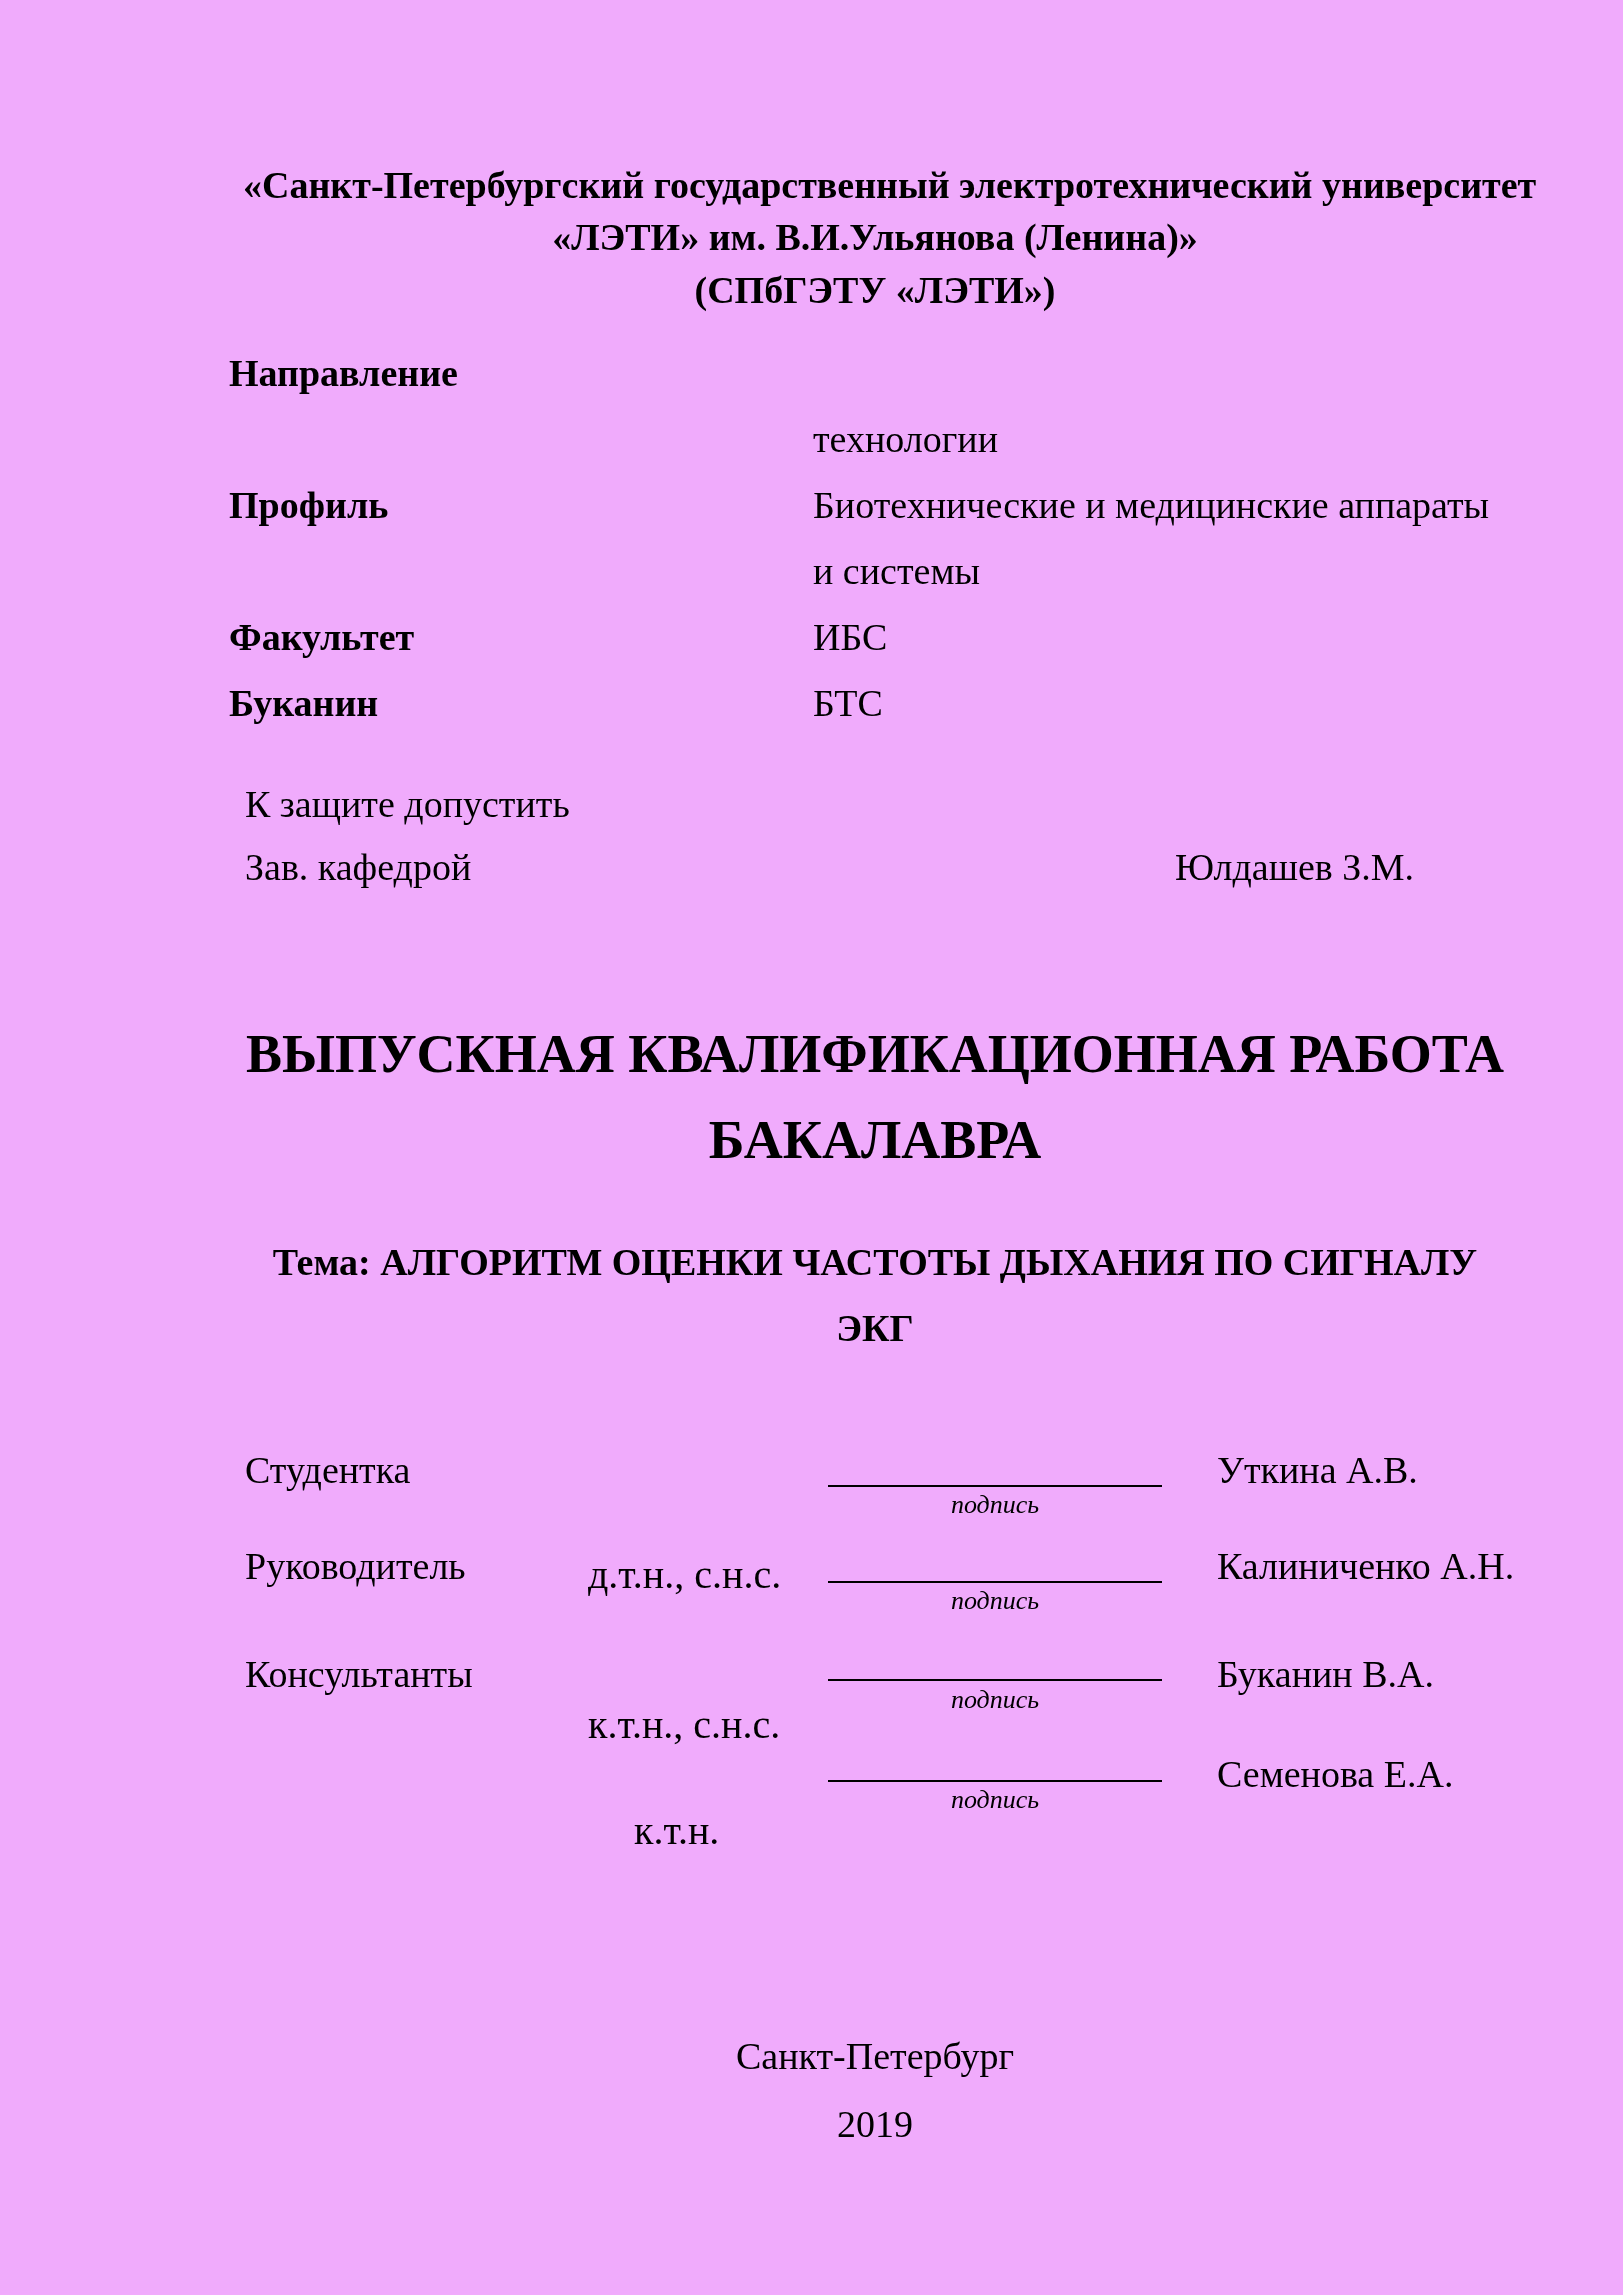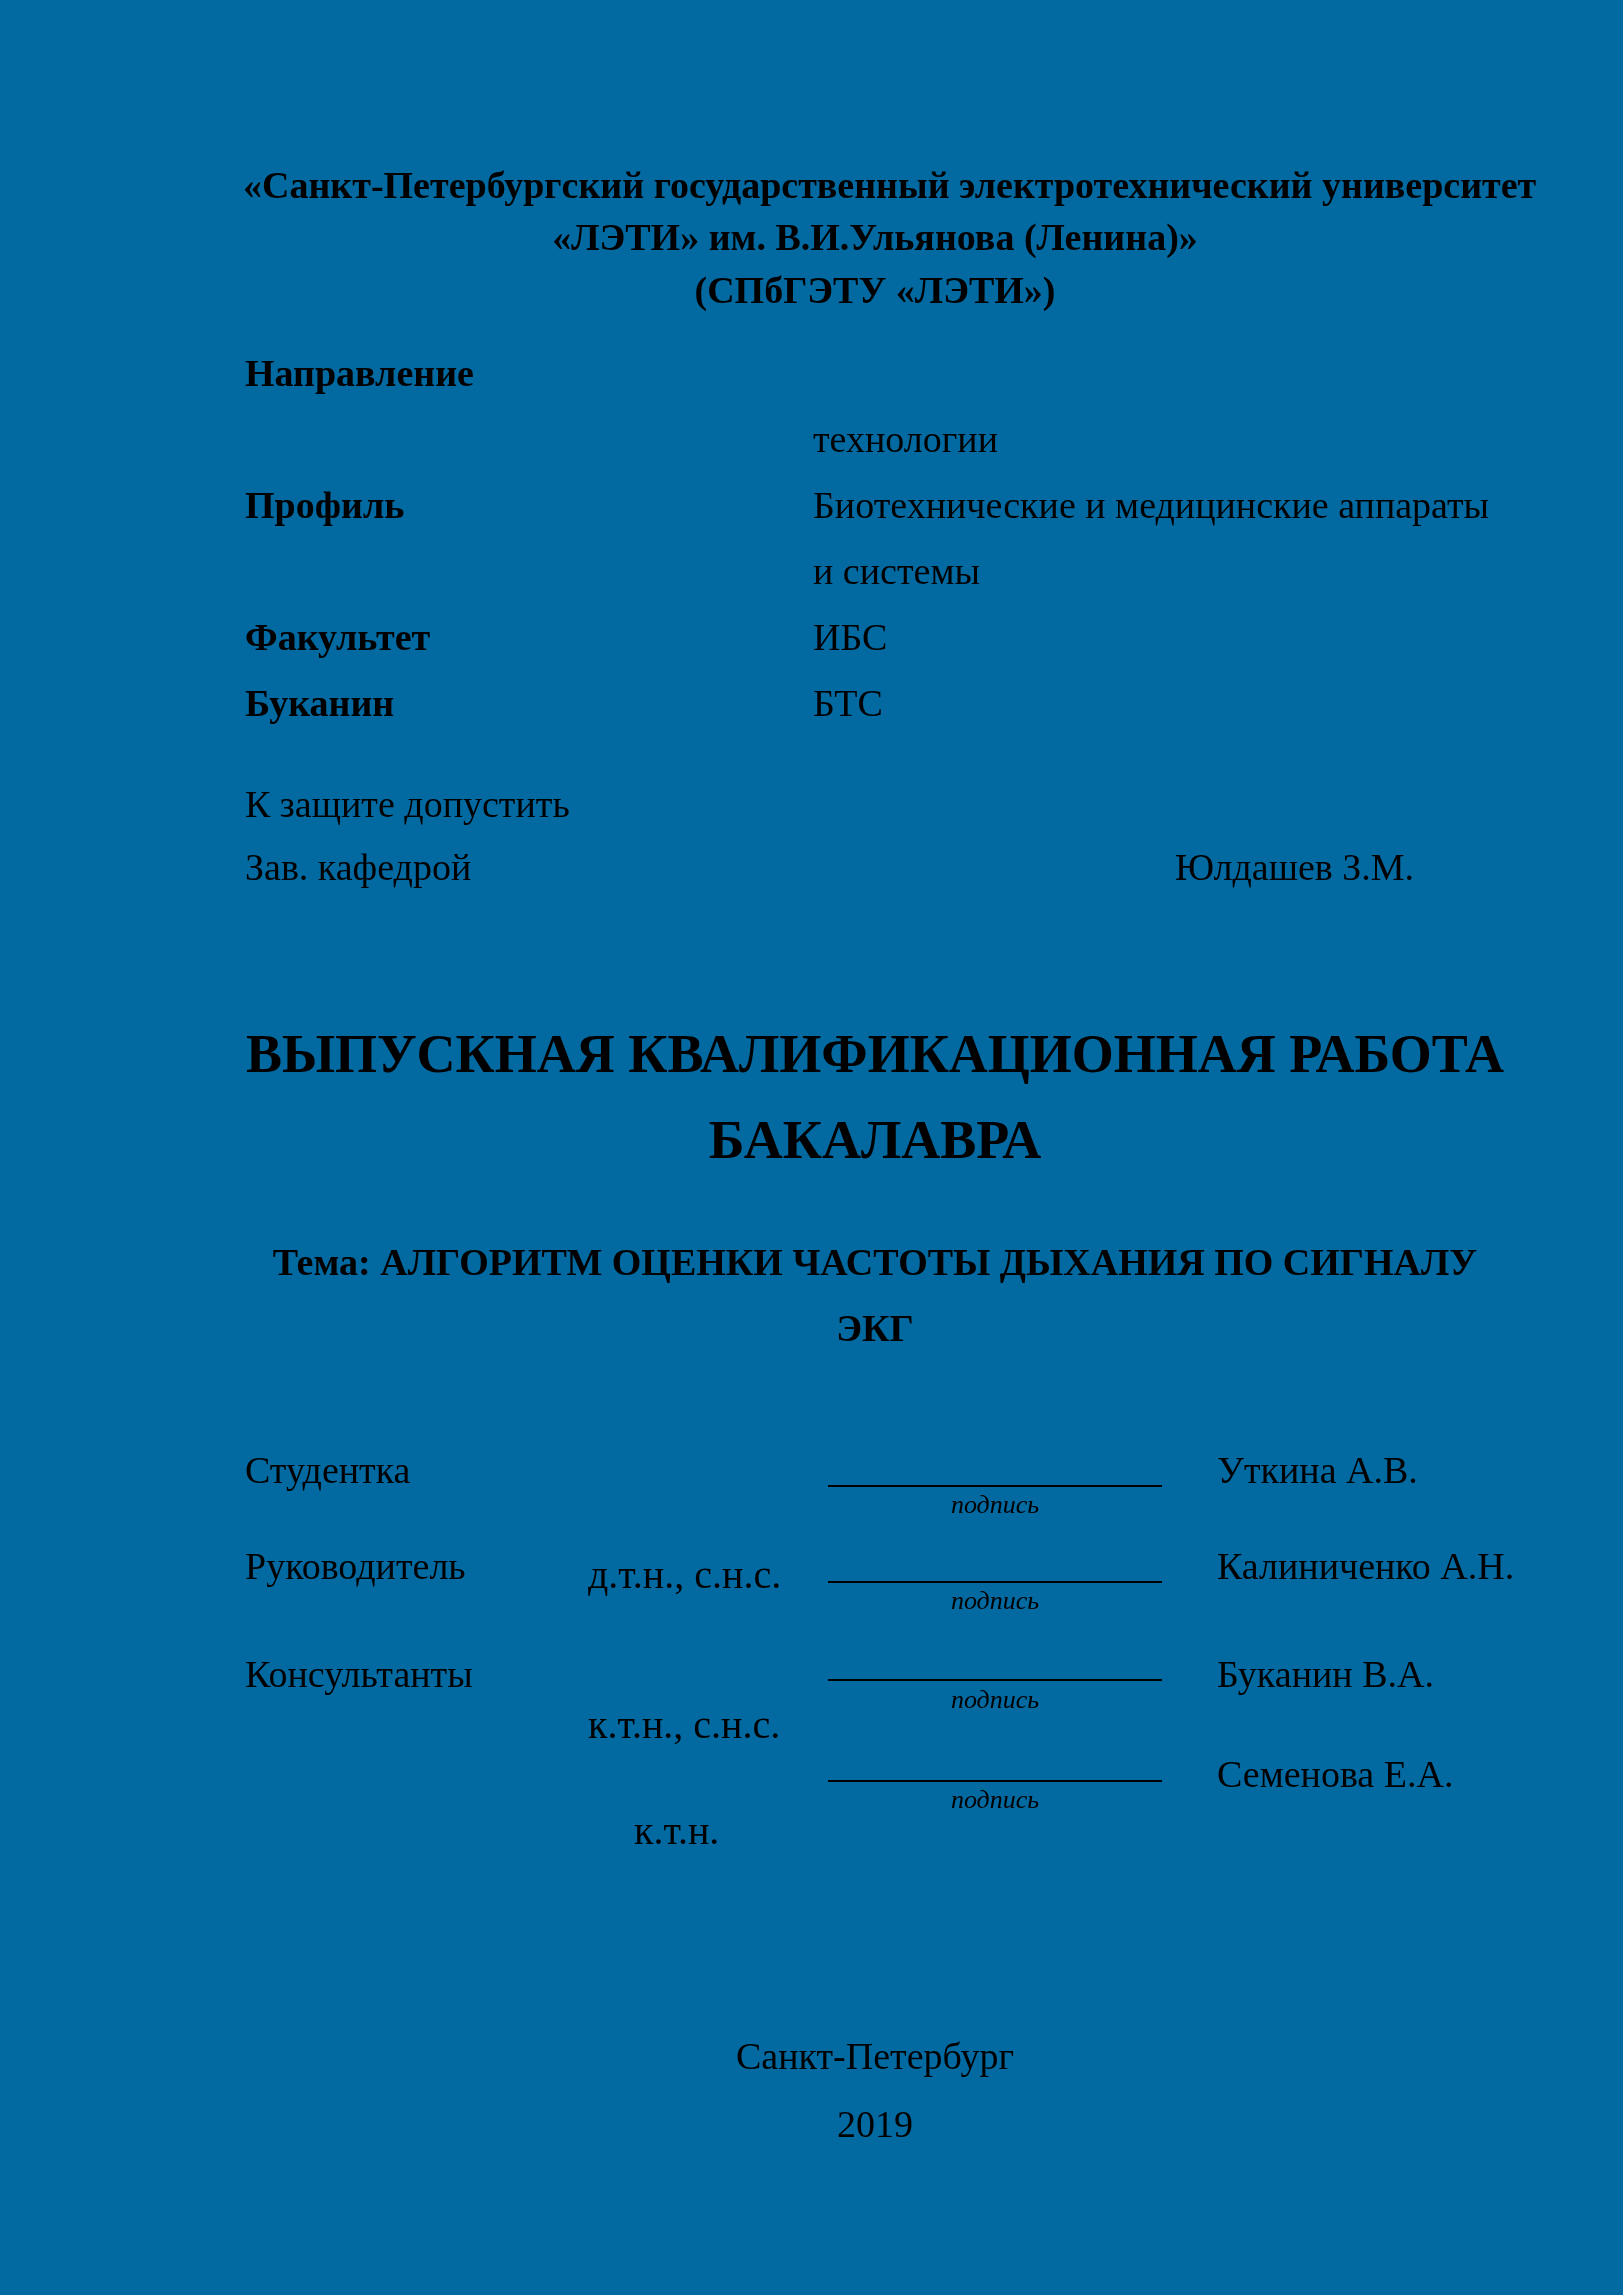--- a/index.html
+++ b/index.html
@@ -5,40 +5,40 @@
   html, body {
     margin: 0;
     padding: 0;
     background: #808080;
   }
   .page {
     position: relative;
     width: 1623px;
     height: 2295px;
     margin: 0 auto;
-    background: #0369a1;
+    background: #f0abfc;
     color: #000000;
     font-family: "Liberation Serif", "DejaVu Serif", serif;
     overflow: hidden;
   }
   .t {
     position: absolute;
     font-size: 38px;
     line-height: 1.25;
     white-space: nowrap;
     color: #000000;
   }
   .c {
     left: 243px;
     width: 1264px;
     text-align: center;
   }
   .b { font-weight: bold; }
   .it { }
-  .lbl { left: 245px; font-weight: bold; }
+  .lbl { left: 229px; font-weight: bold; }
   .role { left: 245px; }
   .val { left: 813px; }
   .name { left: 1217px; }
   .deg { font-size: 40px; }
   .title-line { font-size: 54px; font-weight: bold; }
   .theme-line { font-size: 38px; font-weight: bold; }
   .sigline {
     position: absolute;
     left: 828px;
     width: 334px;

